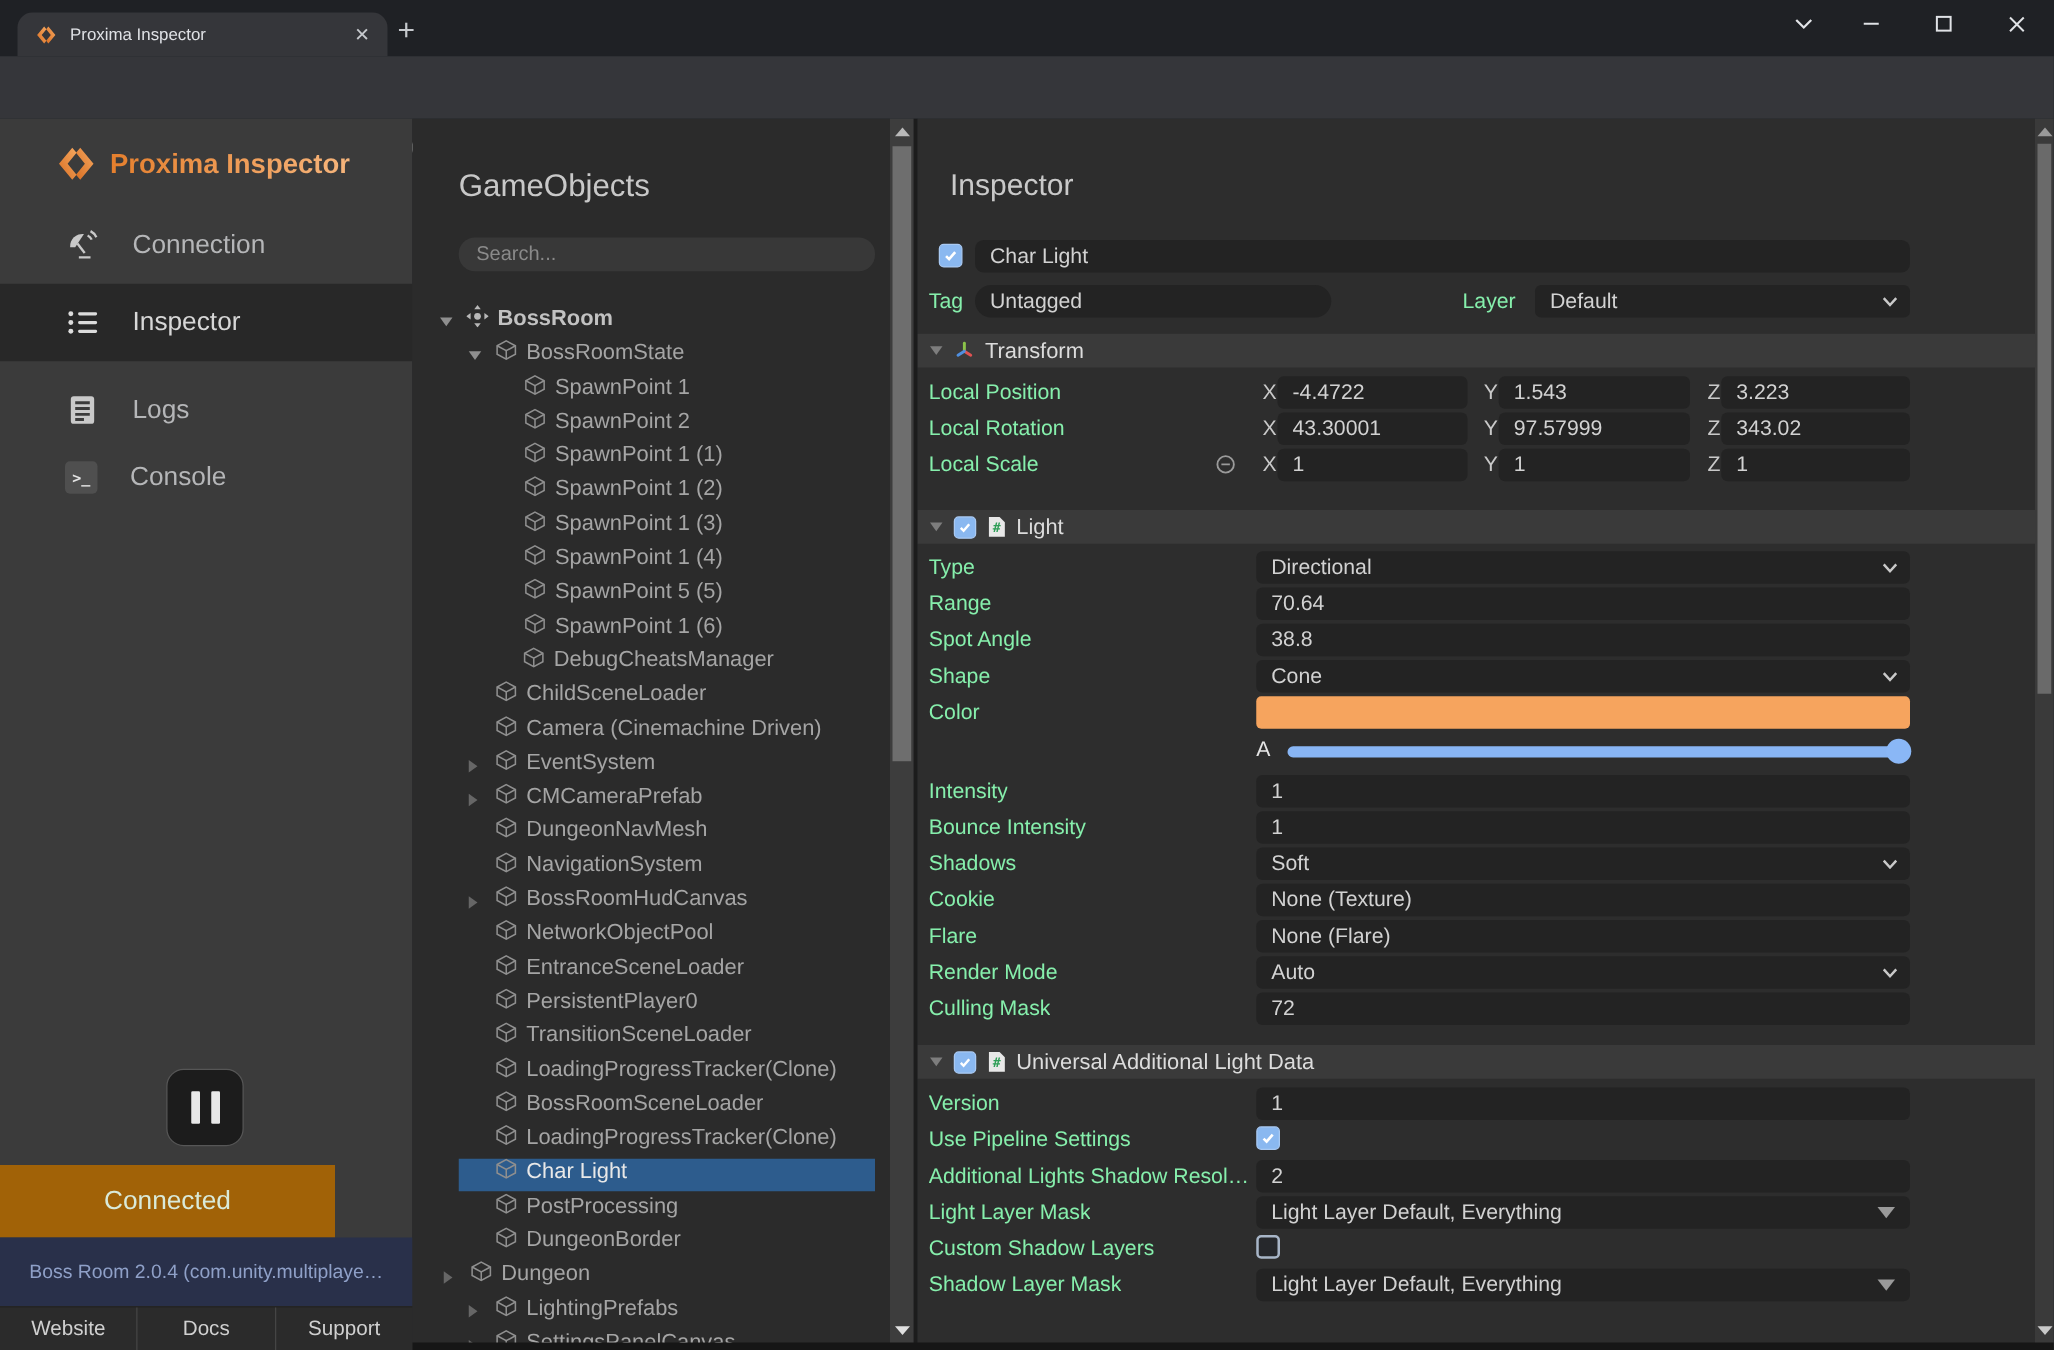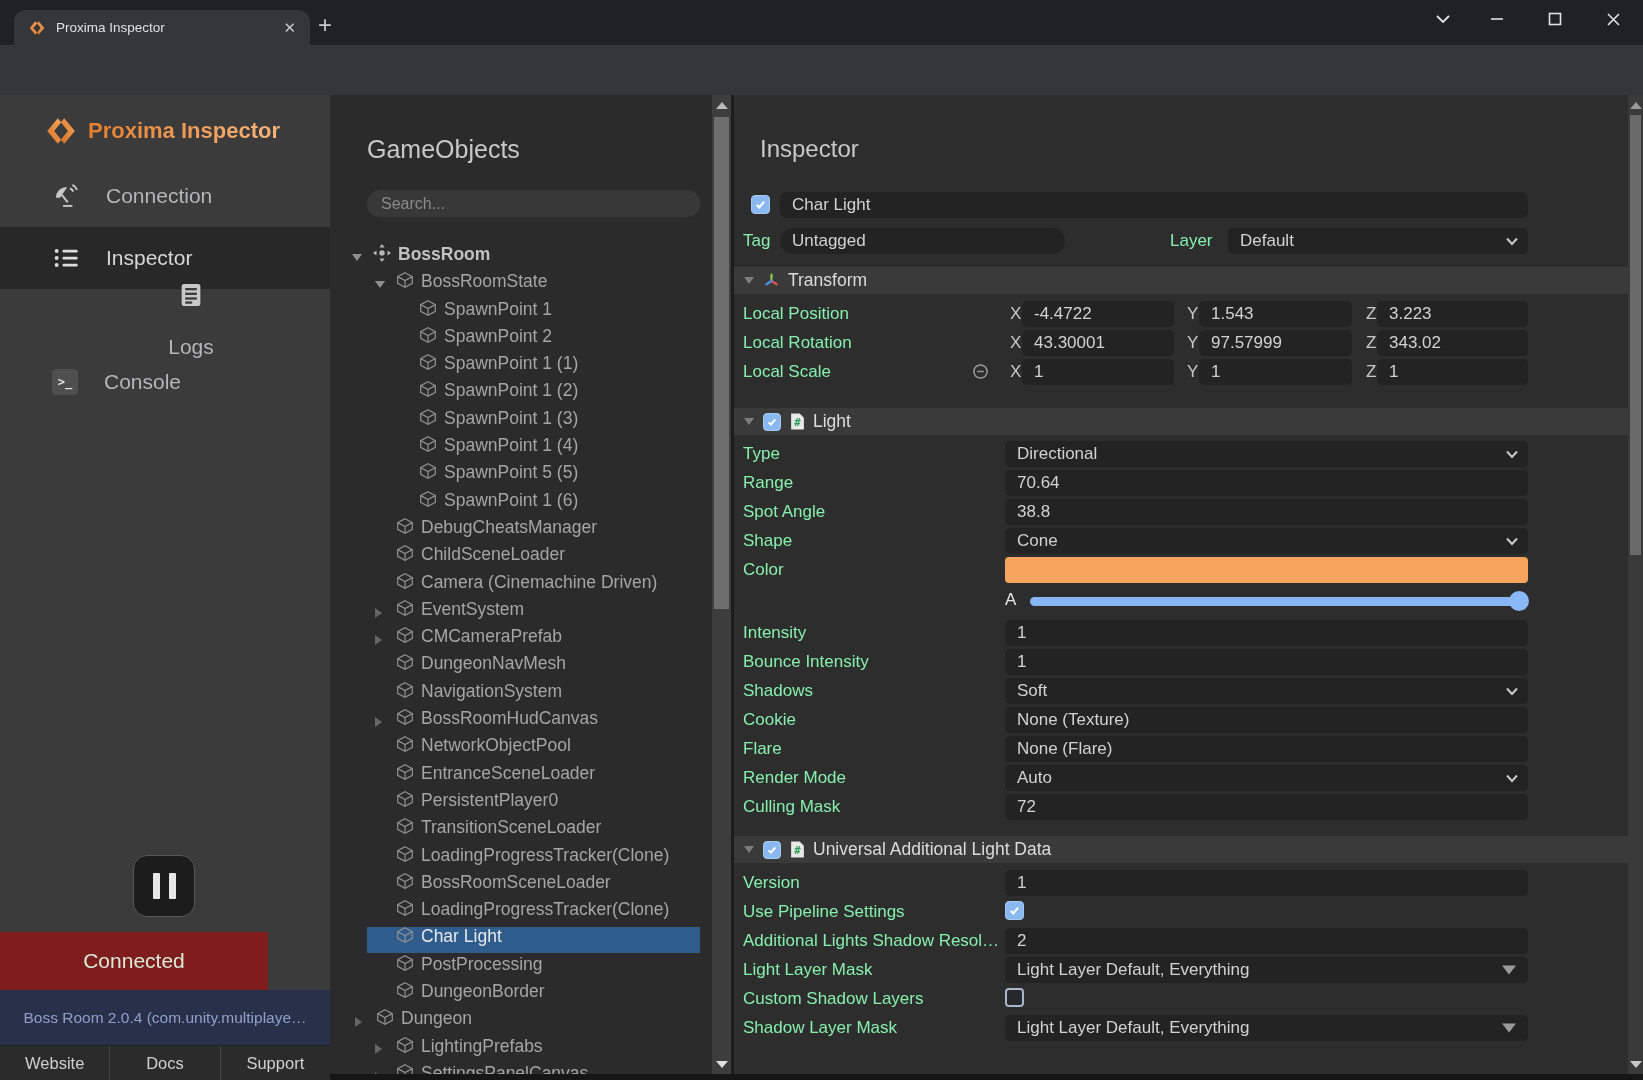--- a/index.html
+++ b/index.html
@@ -33,21 +33,21 @@
     color:transparent; }
   .side-item { position:absolute; left:0; width:330px; height:62px; display:flex; align-items:center; gap:26px; padding-left:52px; }
   .side-item.selected { background:#282828; }
   .side-label { color:#b5b6b8; font-size:21px; }
   .side-item.selected .side-label { color:#d7d7d7; }
   .console-glyph { width:26px; height:26px; background:#4f4f4f; border-radius:4px; color:#e3e3e3;
     font-family:"DejaVu Sans Mono", monospace; font-size:12px; font-weight:bold; display:flex; align-items:center; justify-content:center; }
   #pause-btn { position:absolute; left:133px; top:760px; width:62px; height:62px; background:#1c1c1c;
     border:1.5px solid #565656; border-radius:14px; display:flex; align-items:center; justify-content:center; gap:9px; }
   .pause-bar { width:7px; height:26px; background:#e8e8e8; border-radius:1px; }
-  #status-bar { position:absolute; left:0; top:837px; width:268px; height:58px; background:#7f1d1d;
+  #status-bar { position:absolute; left:0; top:837px; width:268px; height:58px; background:#a16207;
     display:flex; align-items:center; justify-content:center; color:#d9ead9; font-size:21px; }
   #project-bar { position:absolute; left:0; top:895px; width:330px; height:55px; background:#29304a;
     display:flex; align-items:center; justify-content:center; color:#8fa0c8; font-size:15.5px; white-space:nowrap; }
   #side-footer { position:absolute; left:0; top:950px; width:330px; height:35px; background:#2b2b2b;
     border-top:1px solid #222; display:flex; }
   .footer-link { flex:1; display:flex; align-items:center; justify-content:center; color:#d0d0d0; font-size:16.5px;
     border-right:1px solid #454545; }
   .footer-link:last-child { border-right:none; }
   
   #tree-panel { position:absolute; left:330px; top:95px; width:382px; height:985px; background:#2b2b2b; overflow:hidden; }
@@ -268,21 +268,21 @@
             <circle cx="4" cy="12" r="1.7"></circle>
             <circle cx="4" cy="18" r="1.7"></circle>
             <rect x="9" y="4.9" width="13" height="2.3" rx="1"></rect>
             <rect x="9" y="10.9" width="13" height="2.3" rx="1"></rect>
             <rect x="9" y="16.9" width="13" height="2.3" rx="1"></rect>
           </g>
         </svg>
     </span>
     <span class="side-label">Inspector</span>
   </div>
-  <div class="side-item" style="top:186px;flex-direction:column;">
+  <div class="side-item" style="top:202px;">
     <span style="display:flex;">
       <svg width="28" height="28" viewBox="0 0 24 24">
           <rect x="4" y="2.5" width="16" height="19" rx="2" fill="#c9c9c9"></rect>
           <g stroke="#3b3b3b" stroke-width="2">
             <line x1="7" y1="7" x2="17" y2="7"></line>
             <line x1="7" y1="11" x2="17" y2="11"></line>
             <line x1="7" y1="15" x2="17" y2="15"></line>
             <line x1="7" y1="18.5" x2="13" y2="18.5"></line>
           </g>
         </svg>
@@ -442,21 +442,21 @@
           <svg viewBox="0 0 16 16" width="18" height="18">
             <g fill="none" stroke="#8f8f8f" stroke-width="1.1">
               <polygon points="8,1.5 14.5,5 14.5,11 8,14.5 1.5,11 1.5,5"></polygon>
               <polyline points="1.5,5 8,8.5 14.5,5"></polyline>
               <line x1="8" y1="8.5" x2="8" y2="14.5"></line>
             </g>
           </svg>
         </span>
         <span class="tree-label">SpawnPoint 1 (6)</span>
       </div>
-      <div class="tree-row" style="padding-left: 45px;">
+      <div class="tree-row" style="padding-left: 45px; margin-left: 22px;">
         <span class="arrow-slot"></span>
         <span class="tree-icon">
           <svg viewBox="0 0 16 16" width="18" height="18">
             <g fill="none" stroke="#8f8f8f" stroke-width="1.1">
               <polygon points="8,1.5 14.5,5 14.5,11 8,14.5 1.5,11 1.5,5"></polygon>
               <polyline points="1.5,5 8,8.5 14.5,5"></polyline>
               <line x1="8" y1="8.5" x2="8" y2="14.5"></line>
             </g>
           </svg>
         </span>

